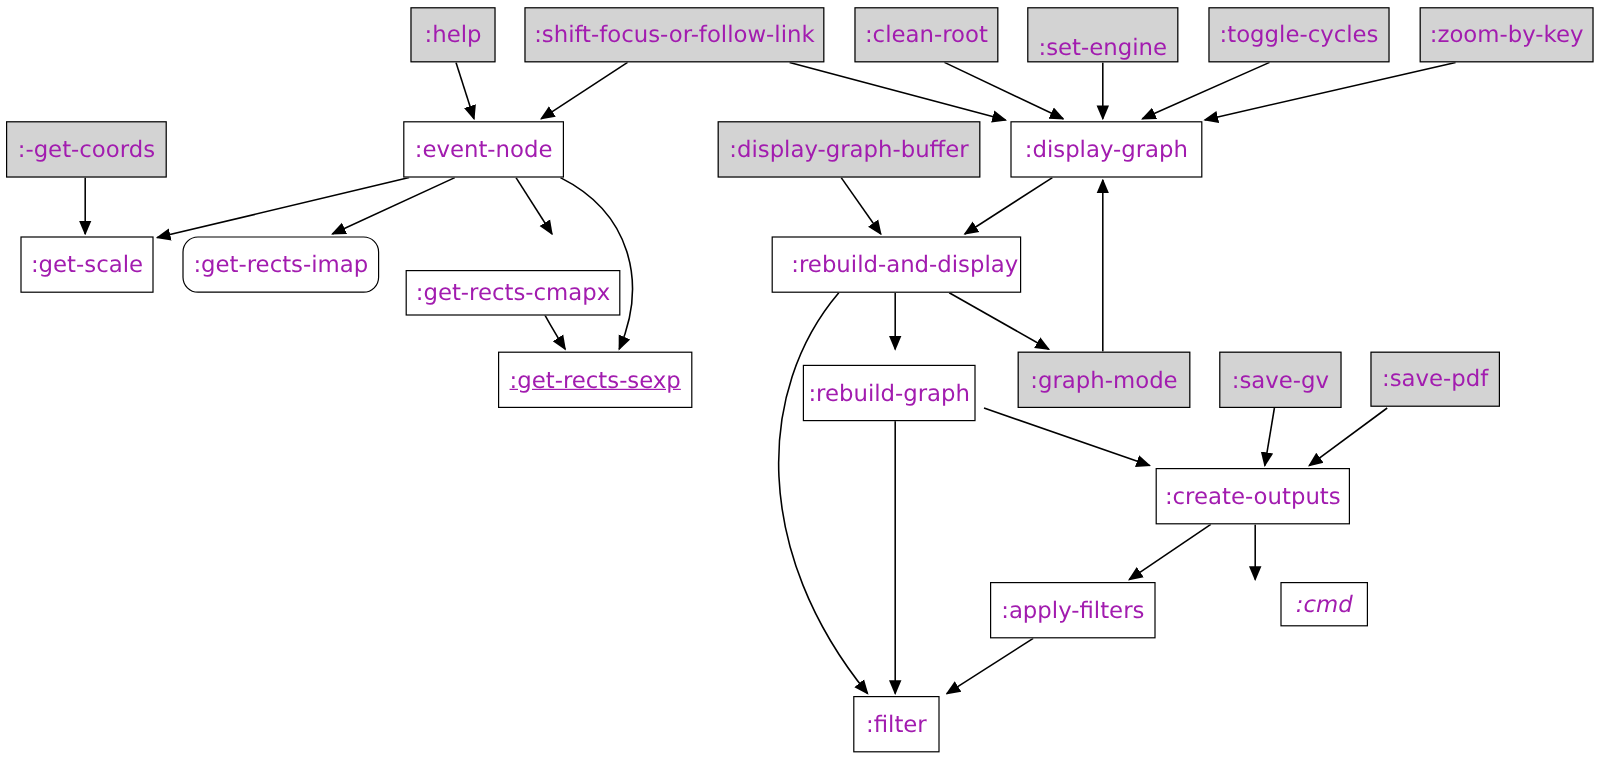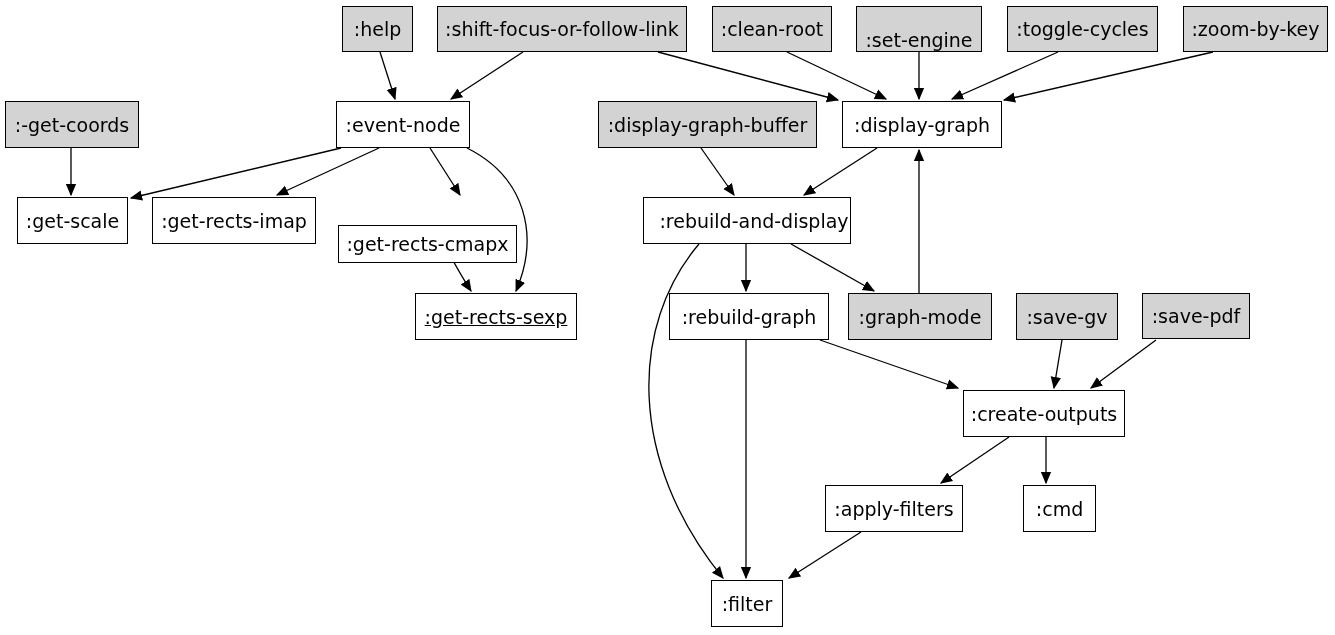--- a/index.html
+++ b/index.html
@@ -17,21 +17,21 @@
     width: 1335px; height: 635px;
   }
   .node {
     position: absolute;
     box-sizing: border-box;
     border: 1.4px solid #000000;
     display: flex;
     align-items: center;
     justify-content: center;
     font-size: 19px;
-    color: #000000;
+    color: #a21caf;
     white-space: nowrap;
     letter-spacing: 0px;
   }
   .node.gray  { background: #d3d3d3; }
   .node.white { background: #ffffff; }
   .edge { stroke: #000000; stroke-width: 1.3; fill: none; }
 </style>
 </head>
 <body>
 
@@ -98,50 +98,50 @@
       </div>
       <div class="node gray" style="left: 598px; top: 101px; width: 219px; height: 47px;">
         <span>:display-graph-buffer</span>
       </div>
       <div class="node white" style="left: 842px; top: 101px; width: 160px; height: 47px;">
         <span>:display-graph</span>
       </div>
       <div class="node white" style="left: 17px; top: 197px; width: 111px; height: 47px;">
         <span>:get-scale</span>
       </div>
-      <div class="node white" style="left: 152px; top: 197px; width: 164px; height: 47px;">
+      <div class="node white" style="left: 152px; top: 197px; width: 164px; height: 47px; border-radius: 13px;">
         <span>:get-rects-imap</span>
       </div>
       <div class="node white" style="left: 338px; top: 197px; width: 179px; height: 38px; margin-top: 28px;">
         <span>:get-rects-cmapx</span>
       </div>
       <div class="node white" style="left: 643px; top: 197px; width: 208px; height: 47px; padding-left: 14px;">
         <span>:rebuild-and-display</span>
       </div>
       <div class="node white" style="left: 415px; top: 293px; width: 162px; height: 47px; text-decoration: underline;">
         <span>:get-rects-sexp</span>
       </div>
-      <div class="node white" style="left: 669px; top: 293px; width: 160px; height: 47px; text-align: center;">
+      <div class="node white" style="left: 669px; top: 304px; width: 144px; height: 47px; text-align: center;">
         <span>:rebuild-graph</span>
       </div>
       <div class="node gray" style="left: 848px; top: 293px; width: 144px; height: 47px;">
         <span>:graph-mode</span>
       </div>
       <div class="node gray" style="left: 1016px; top: 293px; width: 102px; height: 47px;">
         <span>:save-gv</span>
       </div>
       <div class="node gray" style="left: 1142px; top: 293px; width: 108px; height: 46px;">
         <span>:save-pdf</span>
       </div>
       <div class="node white" style="left: 963px; top: 390px; width: 162px; height: 47px;">
         <span>:create-outputs</span>
       </div>
       <div class="node white" style="left: 825px; top: 485px; width: 138px; height: 47px;">
         <span>:apply-filters</span>
       </div>
-      <div class="node white" style="left: 1023px; top: 485px; width: 73px; height: 47px;">
+      <div class="node white" style="left: 1067px; top: 485px; width: 73px; height: 37px; font-style: italic;">
         <span>:cmd</span>
       </div>
       <div class="node white" style="left: 711px; top: 580px; width: 72px; height: 47px;">
         <span>:filter</span>
       </div>
     </div>
 </div>
 
 </body></html>

